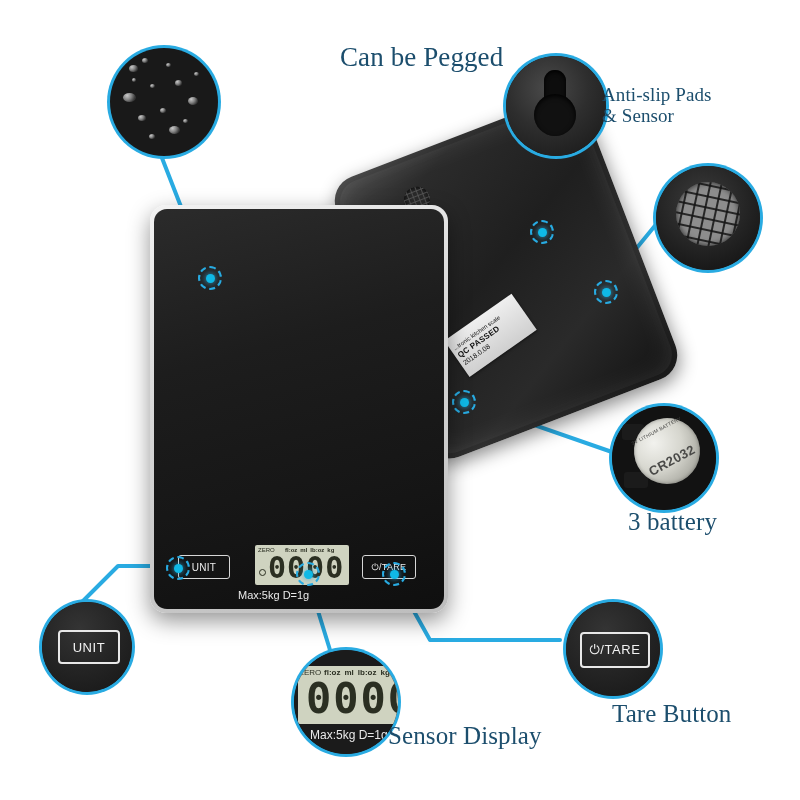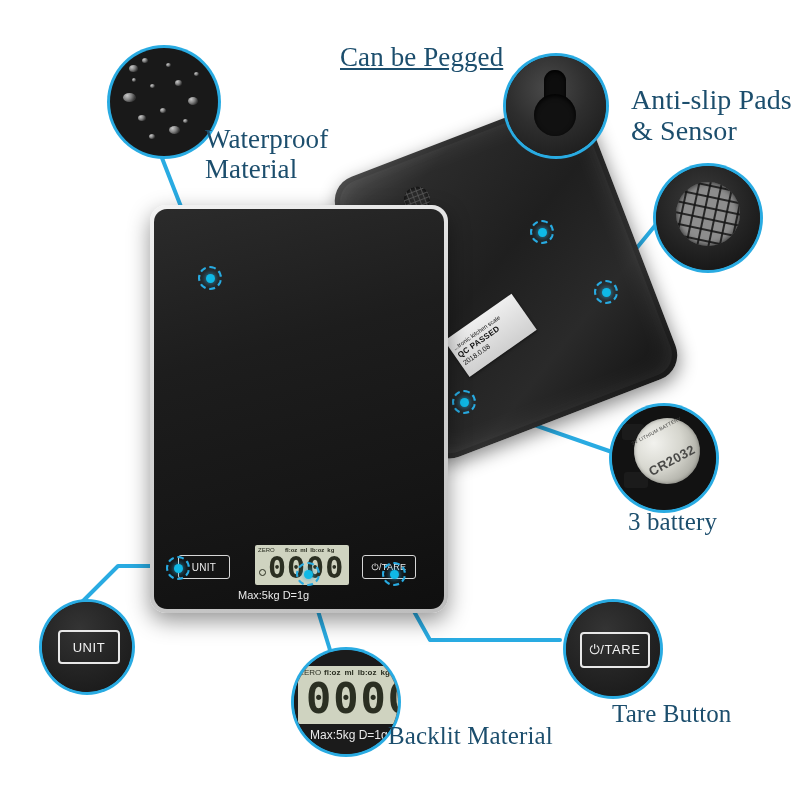--- a/index.html
+++ b/index.html
@@ -261,28 +261,26 @@
   </div>
 
   <div class="bubble" style="left:566px;top:602px;width:94px;height:94px;">
     <div class="btn-bubble-face">
       <div class="btn-box" style="left:14px;top:30px;width:66px;height:32px;font-size:13px;">
         <span>⏻/TARE</span>
       </div>
     </div>
   </div>
 
-  <div class="callout-label" style="left:205px;top:124px;font-size:27px;">Waterproof
-Material</div>
-
-  <div class="callout-label" style="left:340px;top:42px;font-size:27px;text-decoration:underline;">Can be Pegged</div>
-
-  <div class="callout-label" style="left:631px;top:84px;font-size:28px;">Anti-slip Pads
+
+  <div class="callout-label" style="left:340px;top:42px;font-size:27px;">Can be Pegged</div>
+
+  <div class="callout-label" style="left:602px;top:84px;font-size:19px;">Anti-slip Pads
 &amp; Sensor</div>
 
   <div class="callout-label" style="left:628px;top:508px;font-size:25px;">3 battery</div>
 
 
-  <div class="callout-label" style="left:388px;top:722px;font-size:25px;">Backlit Material</div>
+  <div class="callout-label" style="left:388px;top:722px;font-size:25px;">Sensor Display</div>
 
   <div class="callout-label" style="left:612px;top:700px;font-size:25px;">Tare Button</div>
 
 </div>
 
 </body></html>

